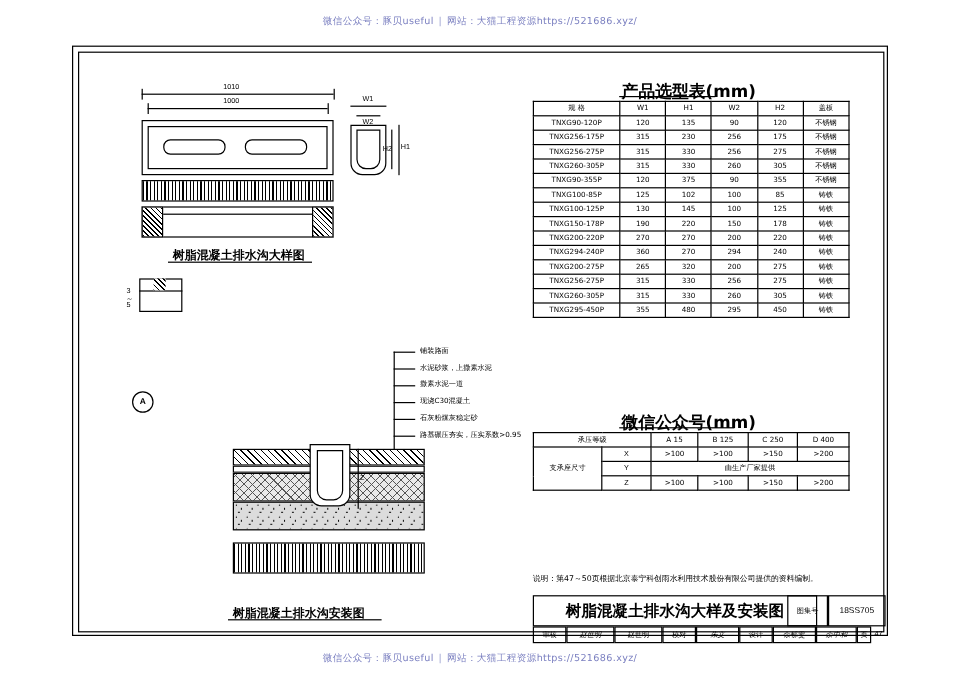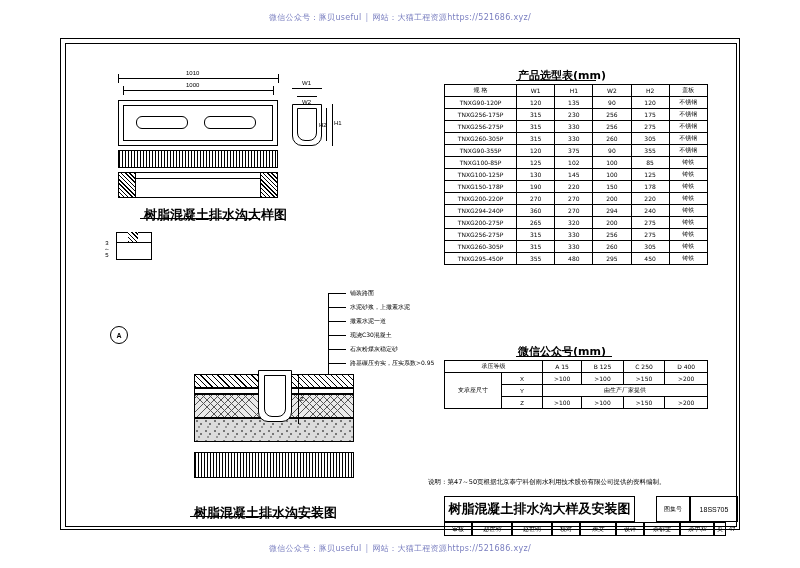--- a/index.html
+++ b/index.html
@@ -18,21 +18,21 @@
 
   .page{
     position:absolute;left:60px;top:38px;width:680px;height:492px;
     border:1px solid #000;background:#fff;box-sizing:border-box;
   }
   .inner{position:absolute;left:4px;top:4px;width:672px;height:484px;border:1px solid #000;box-sizing:border-box;}
 
   
   .lbl{position:absolute;font-size:6px;line-height:1;white-space:nowrap;}
   .cn{font-family:"DejaVu Sans","Liberation Sans",sans-serif;}
-  .caption{position:absolute;font-size:13px;font-weight:bold;white-space:nowrap;}
+  .caption{position:absolute;font-size:10px;font-weight:bold;white-space:nowrap;}
   .capline{position:absolute;height:1px;background:#000;}
 
   
   .dimline{position:absolute;background:#000;}
   .hatch-dark{
     background:
       repeating-linear-gradient(45deg,#000 0 1px,transparent 1px 3px),
       #fff;
   }
   .hatch-grate{
@@ -60,21 +60,21 @@
     background-size:9px 10px,9px 10px,9px 10px,auto;
   }
   .box{position:absolute;border:1px solid #000;box-sizing:border-box;}
 
   
   table.tbl{border-collapse:collapse;font-size:6px;}
   table.tbl td,table.tbl th{
     border:1px solid #000;text-align:center;padding:0;
     height:11px;font-weight:normal;white-space:nowrap;
   }
-  .tbl-title{position:absolute;font-size:11px;font-weight:bold;white-space:nowrap;}
+  .tbl-title{position:absolute;font-size:14px;font-weight:bold;white-space:nowrap;}
 
   
   .tb{position:absolute;border:1px solid #000;box-sizing:border-box;}
   .tb-main{font-size:13px;font-weight:bold;display:flex;align-items:center;justify-content:center;}
   .tb-cell{font-size:6px;display:flex;align-items:center;justify-content:center;text-align:center;}
   .note{position:absolute;font-size:6.5px;white-space:nowrap;}
   .circ{
     position:absolute;border:1px solid #000;border-radius:50%;
     display:flex;align-items:center;justify-content:center;font-size:7px;font-weight:bold;
   }
@@ -332,23 +332,23 @@
           <tr>
             <td style="width: 40px;">Z</td>
             <td class="cn">&gt;100</td>
             <td class="cn">&gt;100</td>
             <td class="cn">&gt;150</td>
             <td class="cn">&gt;200</td>
           </tr>
         </tbody>
   </table>
 
-  <div class="note cn" style="left:362px;top:434px;">说明：第47～50页根据北京泰宁科创雨水利用技术股份有限公司提供的资料编制。</div>
-
-  <div class="tb tb-main cn" style="left:378px;top:452px;width:191px;height:26px;font-family:Liberation Serif, serif;">树脂混凝土排水沟大样及安装图</div>
+  <div class="note cn" style="left:378px;top:434px;">说明：第47～50页根据北京泰宁科创雨水利用技术股份有限公司提供的资料编制。</div>
+
+  <div class="tb tb-main cn" style="left:378px;top:452px;width:237px;height:26px;font-family:Liberation Serif, serif;">树脂混凝土排水沟大样及安装图</div>
   <div class="tb tb-cell cn" style="left:590px;top:452px;width:34px;height:26px;">图集号</div>
   <div class="tb tb-cell" style="left:624px;top:452px;width:48px;height:26px;font-size:7px;">18SS705</div>
 
   <div class="tb tb-cell cn" style="left:378px;top:478px;width:28px;height:14px;">审核</div>
   <div class="tb tb-cell cn" style="left:406px;top:478px;width:40px;height:14px;font-style:italic;">赵世明</div>
   <div class="tb tb-cell cn" style="left:446px;top:478px;width:40px;height:14px;">赵世明</div>
 
   <div class="tb tb-cell cn" style="left:486px;top:478px;width:28px;height:14px;">校对</div>
   <div class="tb tb-cell cn" style="left:514px;top:478px;width:36px;height:14px;font-style:italic;">朱文</div>
 

